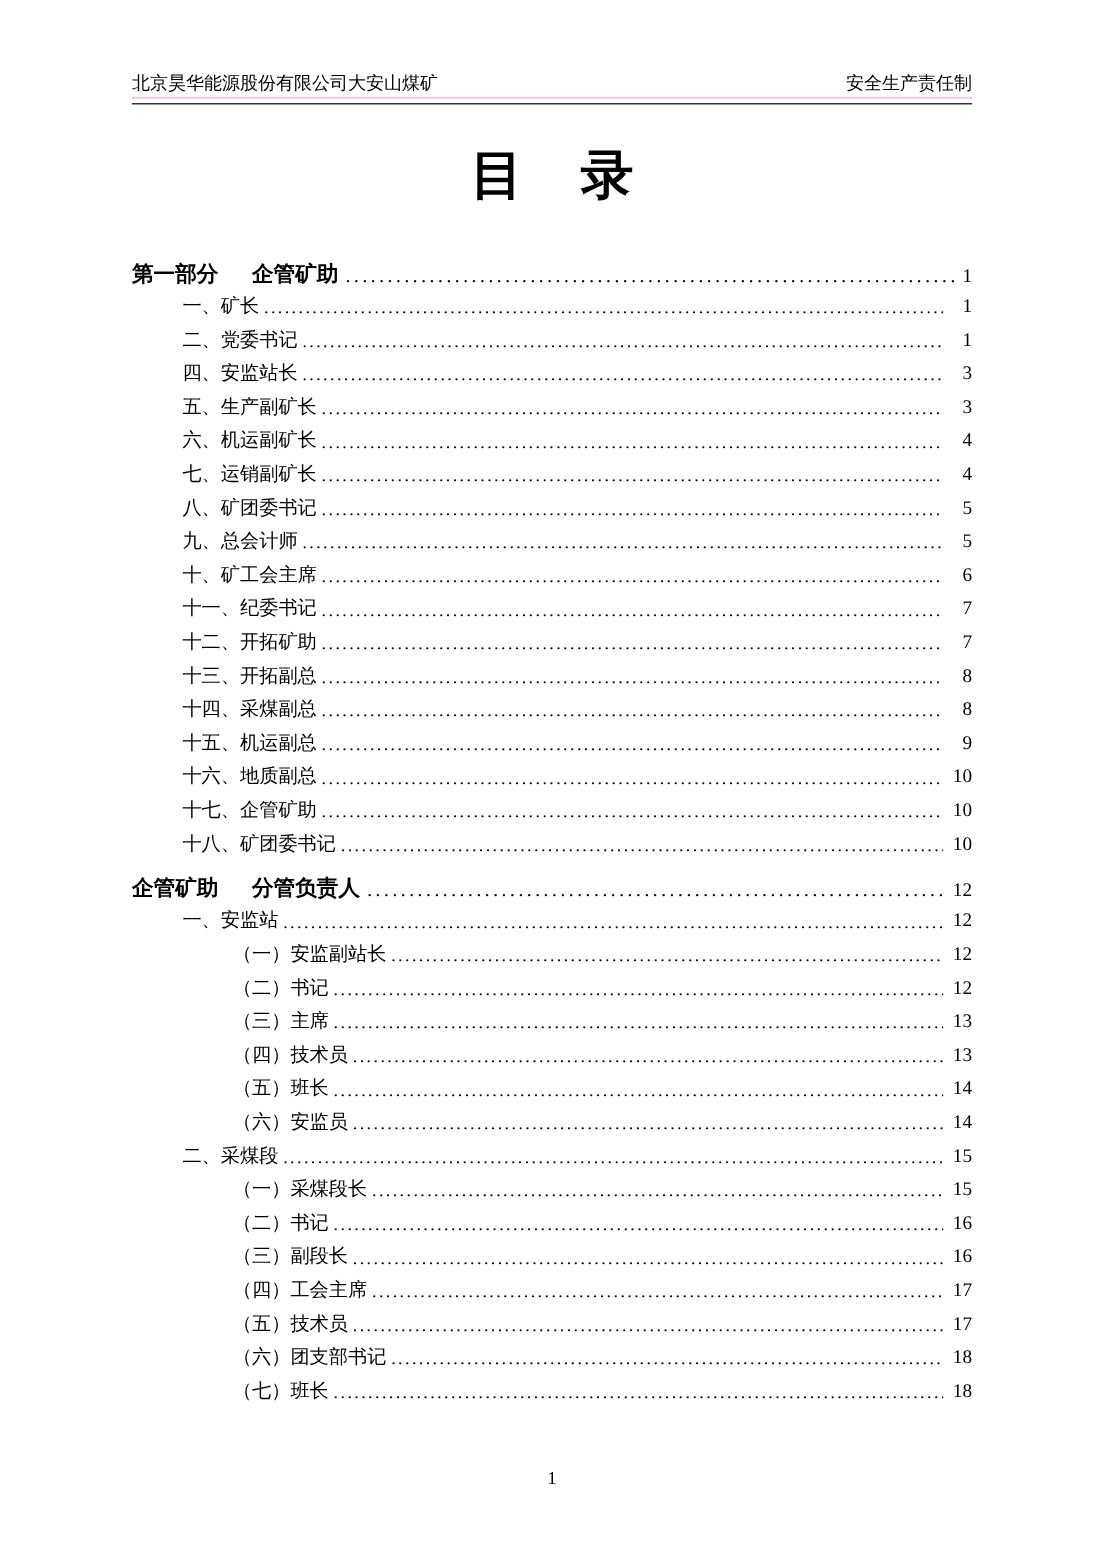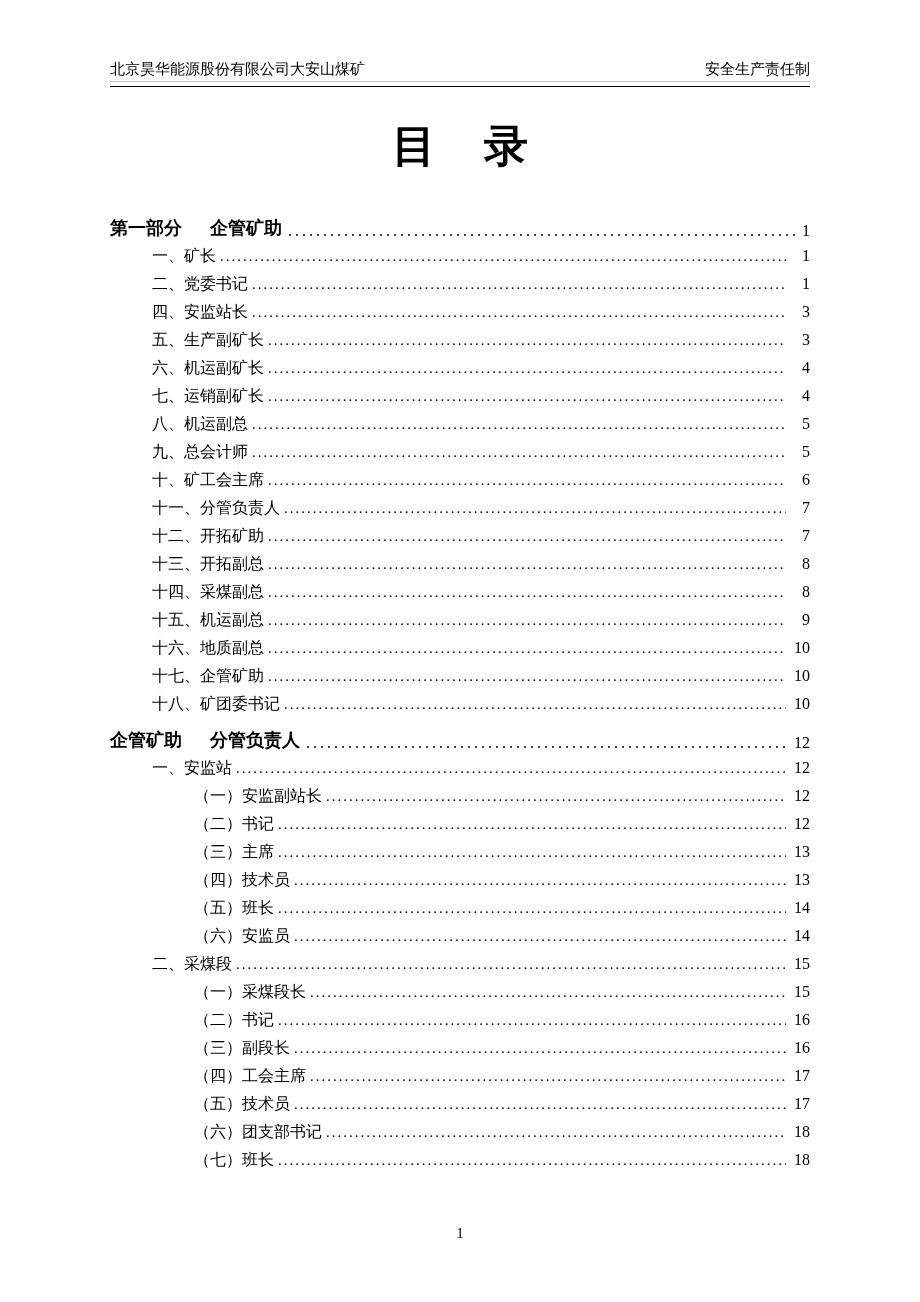--- a/index.html
+++ b/index.html
@@ -60,21 +60,21 @@
       font-family: "SimSun", "宋体", serif;
       font-size: 16px;
     }
     .toc-section .pg {
       font-weight: normal;
       font-family: "Times New Roman", serif;
       font-size: 16px;
     }
     .toc-item {
       display: flex;
-      align-items: center;
+      align-items: flex-end;
       font-size: 16px;
       line-height: 1.75;
       white-space: nowrap;
       padding-left: 42px;
     }
     .toc-item.lvl2 { padding-left: 84px; }
     .toc-item .label { }
     .toc-item .leader {
       flex: 1;
       overflow: hidden;
@@ -146,36 +146,36 @@
         <span class="label">六、机运副矿长</span>
         <span class="leader"></span>
         <span class="pg">4</span>
       </div>
       <div class="toc-item">
         <span class="label">七、运销副矿长</span>
         <span class="leader"></span>
         <span class="pg">4</span>
       </div>
       <div class="toc-item">
-        <span class="label">八、机运副总</span>
+        <span class="label">八、矿团委书记</span>
         <span class="leader"></span>
         <span class="pg">5</span>
       </div>
       <div class="toc-item">
         <span class="label">九、总会计师</span>
         <span class="leader"></span>
         <span class="pg">5</span>
       </div>
       <div class="toc-item">
         <span class="label">十、矿工会主席</span>
         <span class="leader"></span>
         <span class="pg">6</span>
       </div>
       <div class="toc-item">
-        <span class="label">十一、分管负责人</span>
+        <span class="label">十一、纪委书记</span>
         <span class="leader"></span>
         <span class="pg">7</span>
       </div>
       <div class="toc-item">
         <span class="label">十二、开拓矿助</span>
         <span class="leader"></span>
         <span class="pg">7</span>
       </div>
       <div class="toc-item">
         <span class="label">十三、开拓副总</span>

